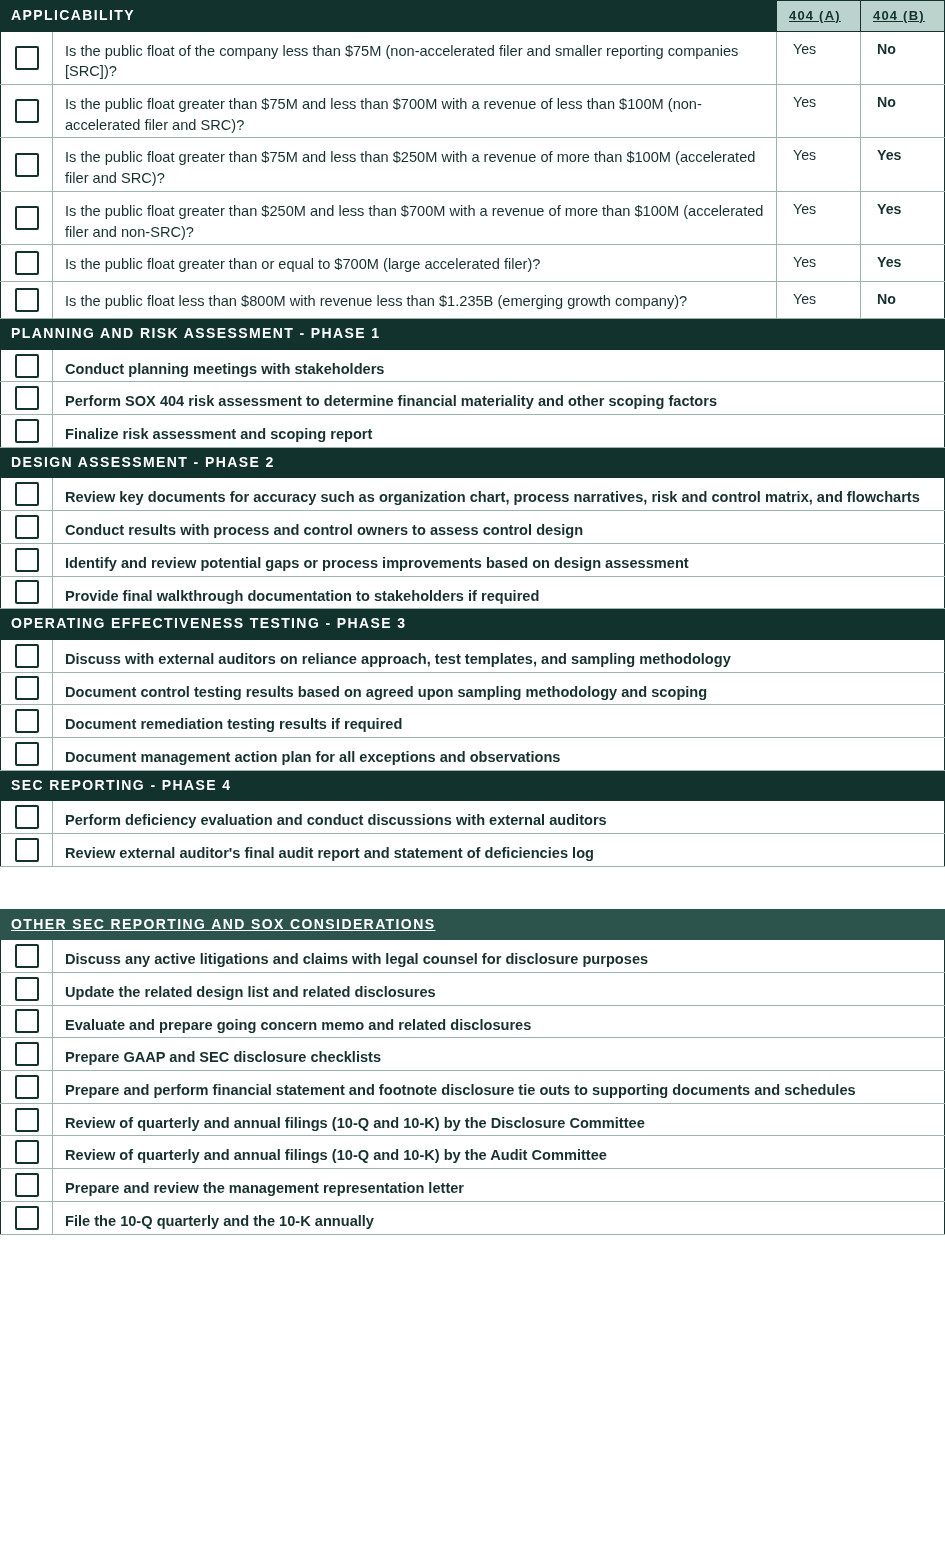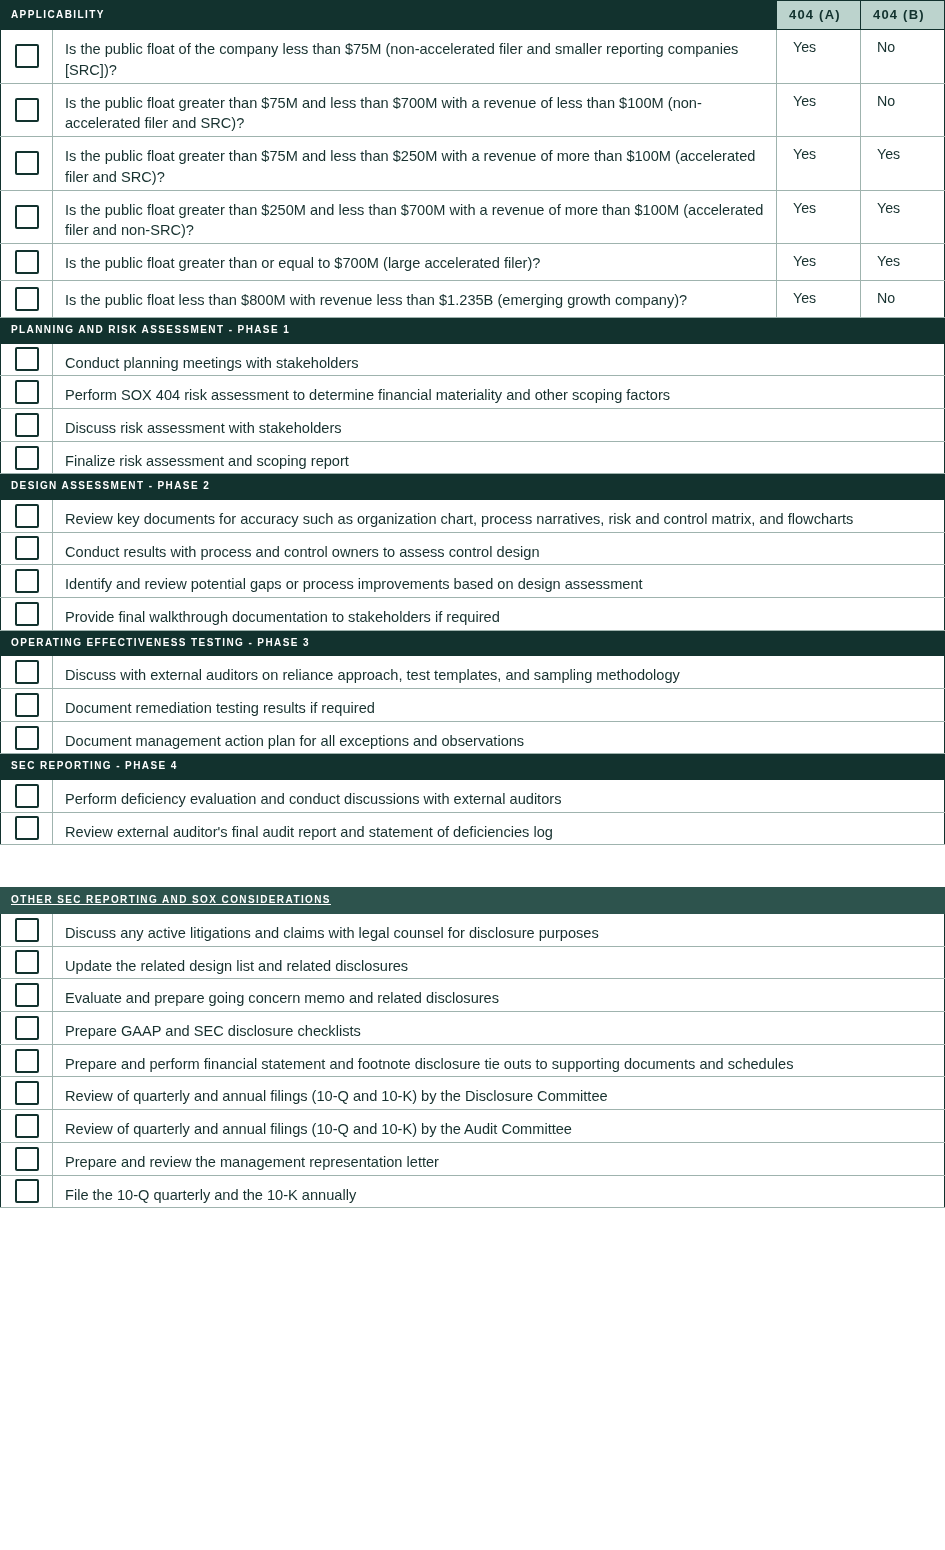--- a/index.html
+++ b/index.html
@@ -22,37 +22,38 @@
     border-collapse: collapse;
     table-layout: fixed;
   }
 
   
   tr.section-header > td,
   tr.section-header > th {
     background: #12322e;
     color: #ffffff;
     font-weight: bold;
-    font-size: 10px;
+    font-size: 14px;
     letter-spacing: 1.4px;
     padding: 6px 10px 6px 10px;
     border: 1px solid #12322e;
     text-transform: uppercase;
     vertical-align: middle;
     line-height: 1.25;
   }
   tr.section-header .yescol {
     background: #bcd3cd;
     color: #12322e;
     font-weight: bold;
     letter-spacing: 1.2px;
     font-size: 13px;
     text-align: left;
     padding-left: 12px;
     border: 1px solid #12322e;
+    text-decoration: underline;
   }
 
   
   td.cb-cell {
     width: 52px;
     border: 1px solid #9fb3ae;
     border-left: 1px solid #12322e;
     text-align: center;
     vertical-align: middle;
     padding: 0;
@@ -78,20 +79,21 @@
   td.ans-cell {
     width: 84px;
     border: 1px solid #9fb3ae;
     padding: 9px 0 11px 16px;
     font-size: 14.2px;
     vertical-align: top;
     color: #17312f;
   }
   tr.body-row td:last-child {
     border-right: 1px solid #12322e;
+    font-weight: bold;
   }
   
   table.checklist {
     border-left: 1px solid #12322e;
     border-right: 1px solid #12322e;
     border-bottom: 1px solid #12322e;
   }
 
   .spacer {
     height: 42px;
@@ -164,24 +166,20 @@
         <tr class="body-row">
           <td class="cb-cell"><span class="checkbox"></span></td>
           <td class="text-cell" colspan="3">Conduct planning meetings with stakeholders</td>
         </tr>
         <tr class="body-row">
           <td class="cb-cell"><span class="checkbox"></span></td>
           <td class="text-cell" colspan="3">Perform SOX 404 risk assessment to determine financial materiality and other scoping factors</td>
         </tr>
         <tr class="body-row">
           <td class="cb-cell"><span class="checkbox"></span></td>
-          <td class="text-cell" colspan="3">Discuss risk assessment with stakeholders</td>
-        </tr>
-        <tr class="body-row">
-          <td class="cb-cell"><span class="checkbox"></span></td>
           <td class="text-cell" colspan="3">Finalize risk assessment and scoping report</td>
         </tr>
         <tr class="section-header">
           <td colspan="4">DESIGN ASSESSMENT - PHASE 2</td>
         </tr>
         <tr class="body-row">
           <td class="cb-cell"><span class="checkbox"></span></td>
           <td class="text-cell" colspan="3">Review key documents for accuracy such as organization chart, process narratives, risk and control matrix, and flowcharts</td>
         </tr>
         <tr class="body-row">
@@ -195,20 +193,24 @@
         <tr class="body-row">
           <td class="cb-cell"><span class="checkbox"></span></td>
           <td class="text-cell" colspan="3">Provide final walkthrough documentation to stakeholders if required</td>
         </tr>
         <tr class="section-header">
           <td colspan="4">OPERATING EFFECTIVENESS TESTING - PHASE 3</td>
         </tr>
         <tr class="body-row">
           <td class="cb-cell"><span class="checkbox"></span></td>
           <td class="text-cell" colspan="3">Discuss with external auditors on reliance approach, test templates, and sampling methodology</td>
+        </tr>
+        <tr class="body-row">
+          <td class="cb-cell"><span class="checkbox"></span></td>
+          <td class="text-cell" colspan="3">Document control testing results based on agreed upon sampling methodology and scoping</td>
         </tr>
         <tr class="body-row">
           <td class="cb-cell"><span class="checkbox"></span></td>
           <td class="text-cell" colspan="3">Document remediation testing results if required</td>
         </tr>
         <tr class="body-row">
           <td class="cb-cell"><span class="checkbox"></span></td>
           <td class="text-cell" colspan="3">Document management action plan for all exceptions and observations</td>
         </tr>
         <tr class="section-header">

